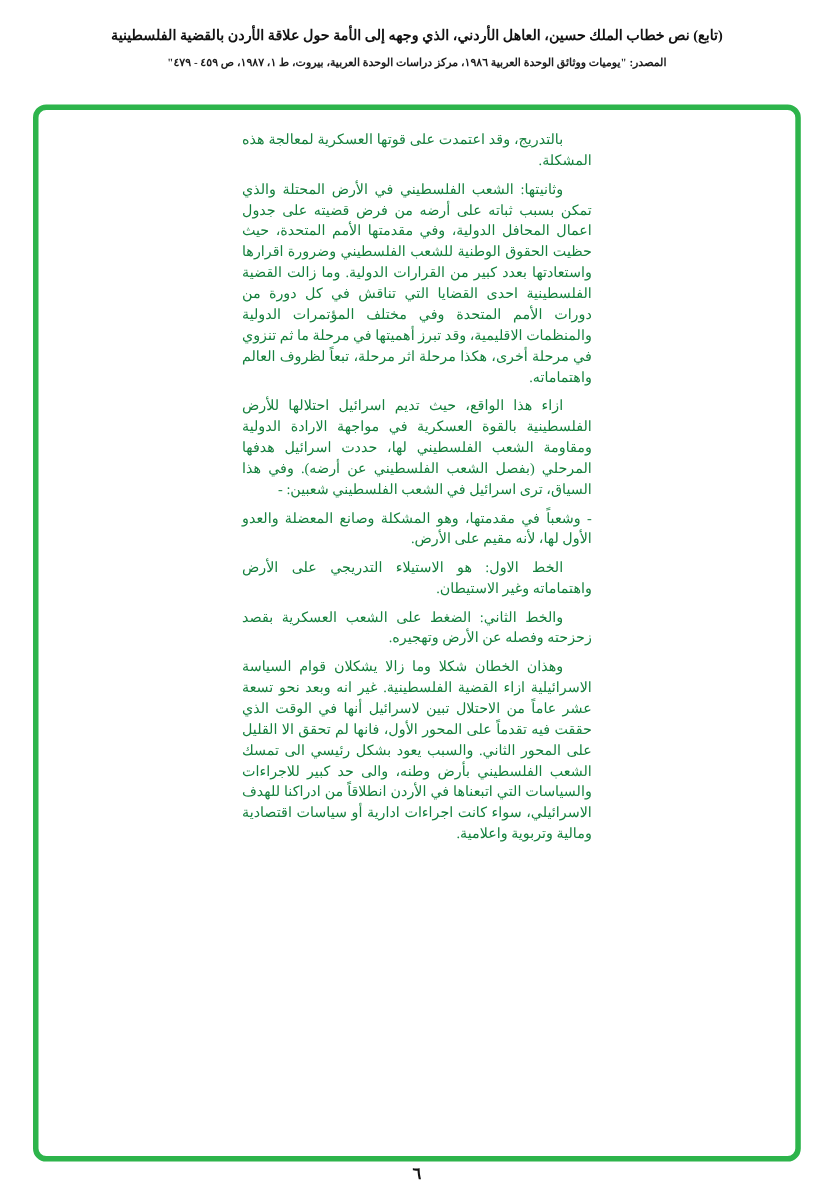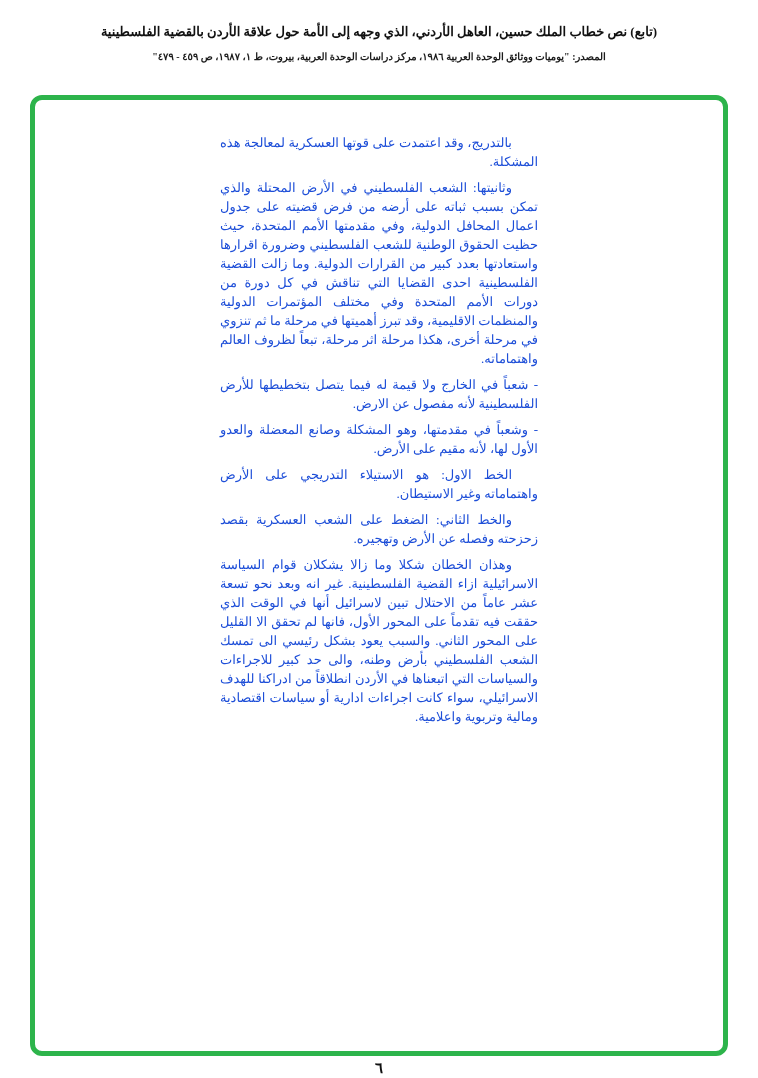--- a/index.html
+++ b/index.html
@@ -42,25 +42,25 @@
     left: 30px;
     right: 30px;
     top: 95px;
     bottom: 22px;
     border: 5px solid #2db44b;
     border-radius: 12px;
     background: #ffffff;
   }
   .text-column {
     width: 318px;
-    margin: 33px auto 0 auto;
+    margin: 17px auto 0 auto;
     text-align: justify;
     font-size: 13px;
     line-height: 19px;
-    color: #1d4ed8;
+    color: #15803d;
   }
   .text-column p {
     margin: 0 0 7px 0;
     text-indent: 26px;
   }
   .text-column p.flush {
     text-indent: 0;
   }
   .page-number {
     position: absolute;
@@ -80,21 +80,21 @@
 
   <header class="doc-header">
     <div class="doc-title">(تابع) نص خطاب الملك حسين، العاهل الأردني، الذي وجهه إلى الأمة حول علاقة الأردن بالقضية الفلسطينية</div>
     <div class="doc-source">المصدر: "يوميات ووثائق الوحدة العربية ١٩٨٦، مركز دراسات الوحدة العربية، بيروت، ط ١، ١٩٨٧، ص ٤٥٩ - ٤٧٩"</div>
   </header>
 
   <div class="green-box">
     <div class="text-column">
       <p>بالتدريج، وقد اعتمدت على قوتها العسكرية لمعالجة هذه المشكلة.</p>
       <p>وثانيتها: الشعب الفلسطيني في الأرض المحتلة والذي تمكن بسبب ثباته على أرضه من فرض قضيته على جدول اعمال المحافل الدولية، وفي مقدمتها الأمم المتحدة، حيث حظيت الحقوق الوطنية للشعب الفلسطيني وضرورة اقرارها واستعادتها بعدد كبير من القرارات الدولية. وما زالت القضية الفلسطينية احدى القضايا التي تناقش في كل دورة من دورات الأمم المتحدة وفي مختلف المؤتمرات الدولية والمنظمات الاقليمية، وقد تبرز أهميتها في مرحلة ما ثم تنزوي في مرحلة أخرى، هكذا مرحلة اثر مرحلة، تبعاً لظروف العالم واهتماماته.</p>
-      <p class="flush">- شعباً في الخارج ولا قيمة له فيما يتصل بتخطيطها للأرض الفلسطينية لأنه مفصول عن الارض.</p>
+      <p>ازاء هذا الواقع، حيث تديم اسرائيل احتلالها للأرض الفلسطينية بالقوة العسكرية في مواجهة الارادة الدولية ومقاومة الشعب الفلسطيني لها، حددت اسرائيل هدفها المرحلي (بفصل الشعب الفلسطيني عن أرضه). وفي هذا السياق، ترى اسرائيل في الشعب الفلسطيني شعبين: -</p>
       <p class="flush">- وشعباً في مقدمتها، وهو المشكلة وصانع المعضلة والعدو الأول لها، لأنه مقيم على الأرض.</p>
       <p>الخط الاول: هو الاستيلاء التدريجي على الأرض واهتماماته وغير الاستيطان.</p>
       <p>والخط الثاني: الضغط على الشعب العسكرية بقصد زحزحته وفصله عن الأرض وتهجيره.</p>
       <p>وهذان الخطان شكلا وما زالا يشكلان قوام السياسة الاسرائيلية ازاء القضية الفلسطينية. غير انه وبعد نحو تسعة عشر عاماً من الاحتلال تبين لاسرائيل أنها في الوقت الذي حققت فيه تقدماً على المحور الأول، فانها لم تحقق الا القليل على المحور الثاني. والسبب يعود بشكل رئيسي الى تمسك الشعب الفلسطيني بأرض وطنه، والى حد كبير للاجراءات والسياسات التي اتبعناها في الأردن انطلاقاً من ادراكنا للهدف الاسرائيلي، سواء كانت اجراءات ادارية أو سياسات اقتصادية ومالية وتربوية واعلامية.</p>
     </div>
   </div>
 
   <div class="page-number">٦</div>
 
 </div>

